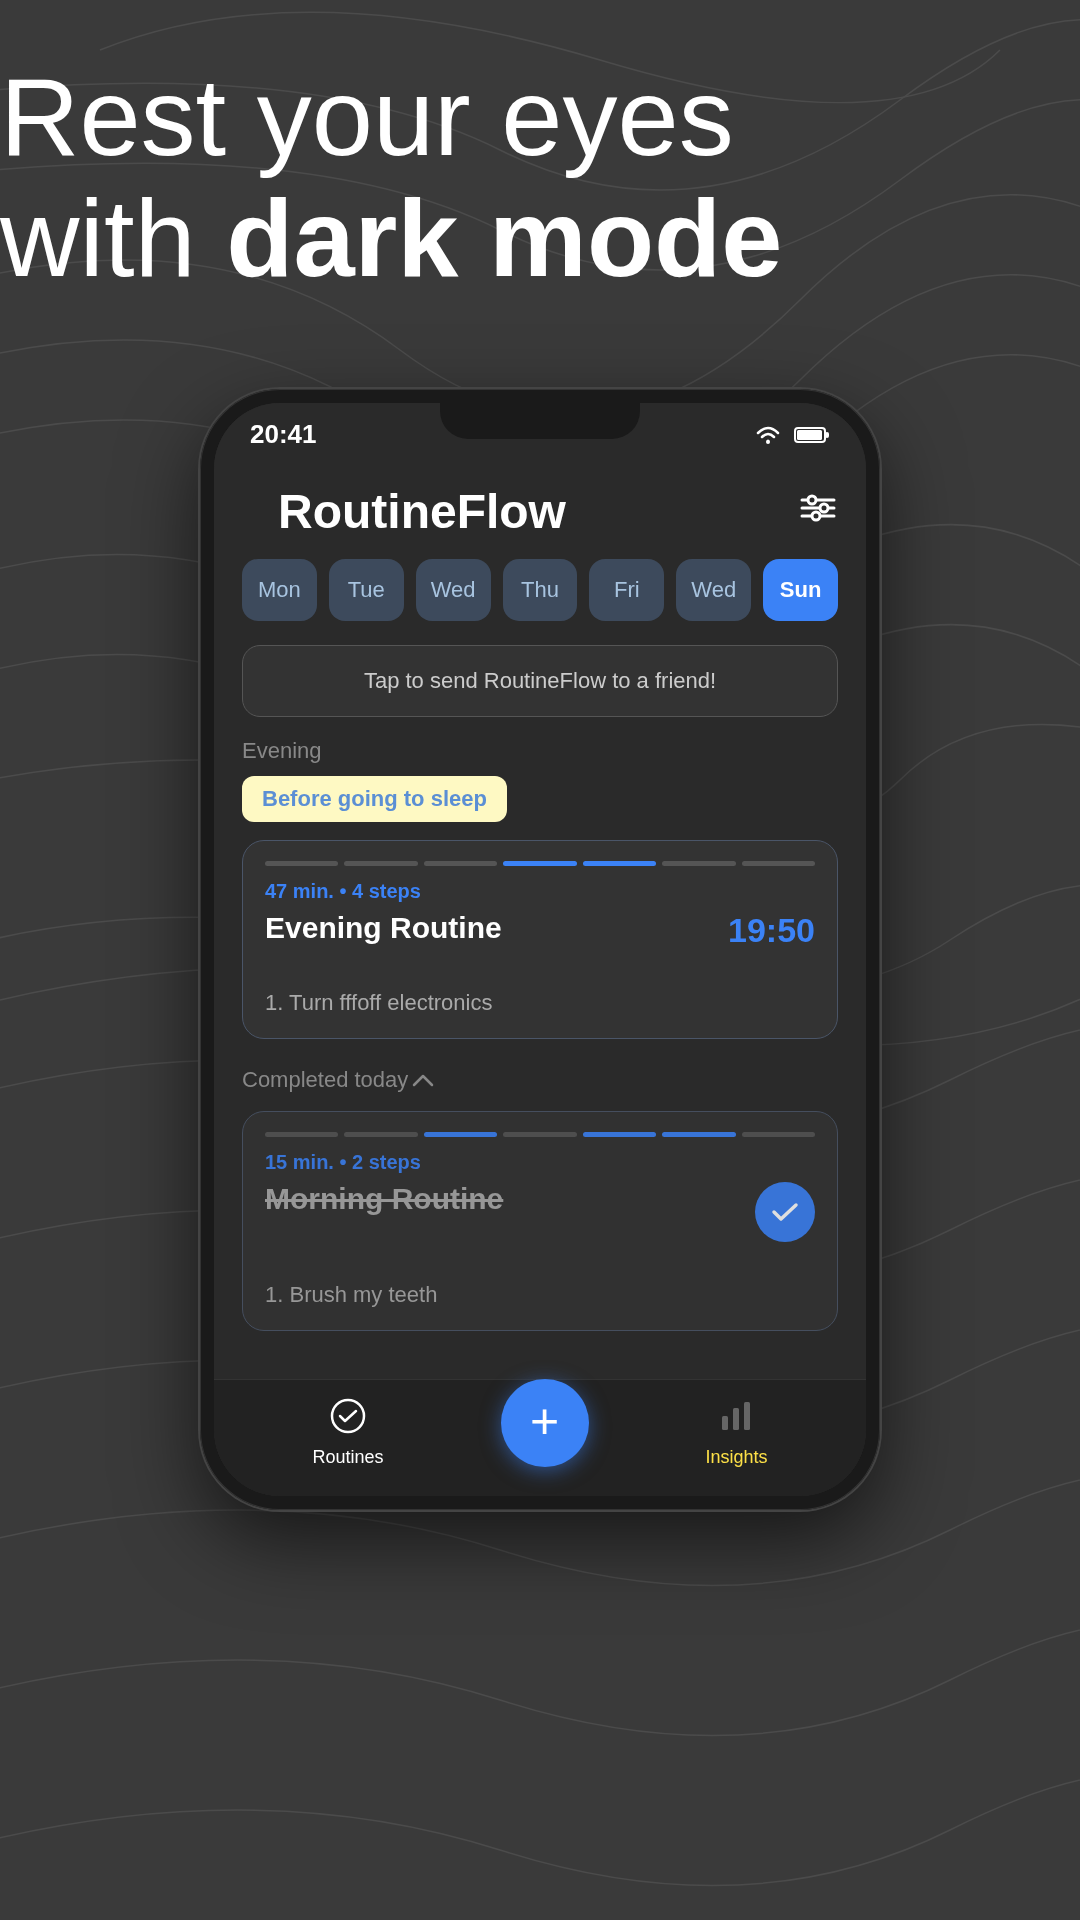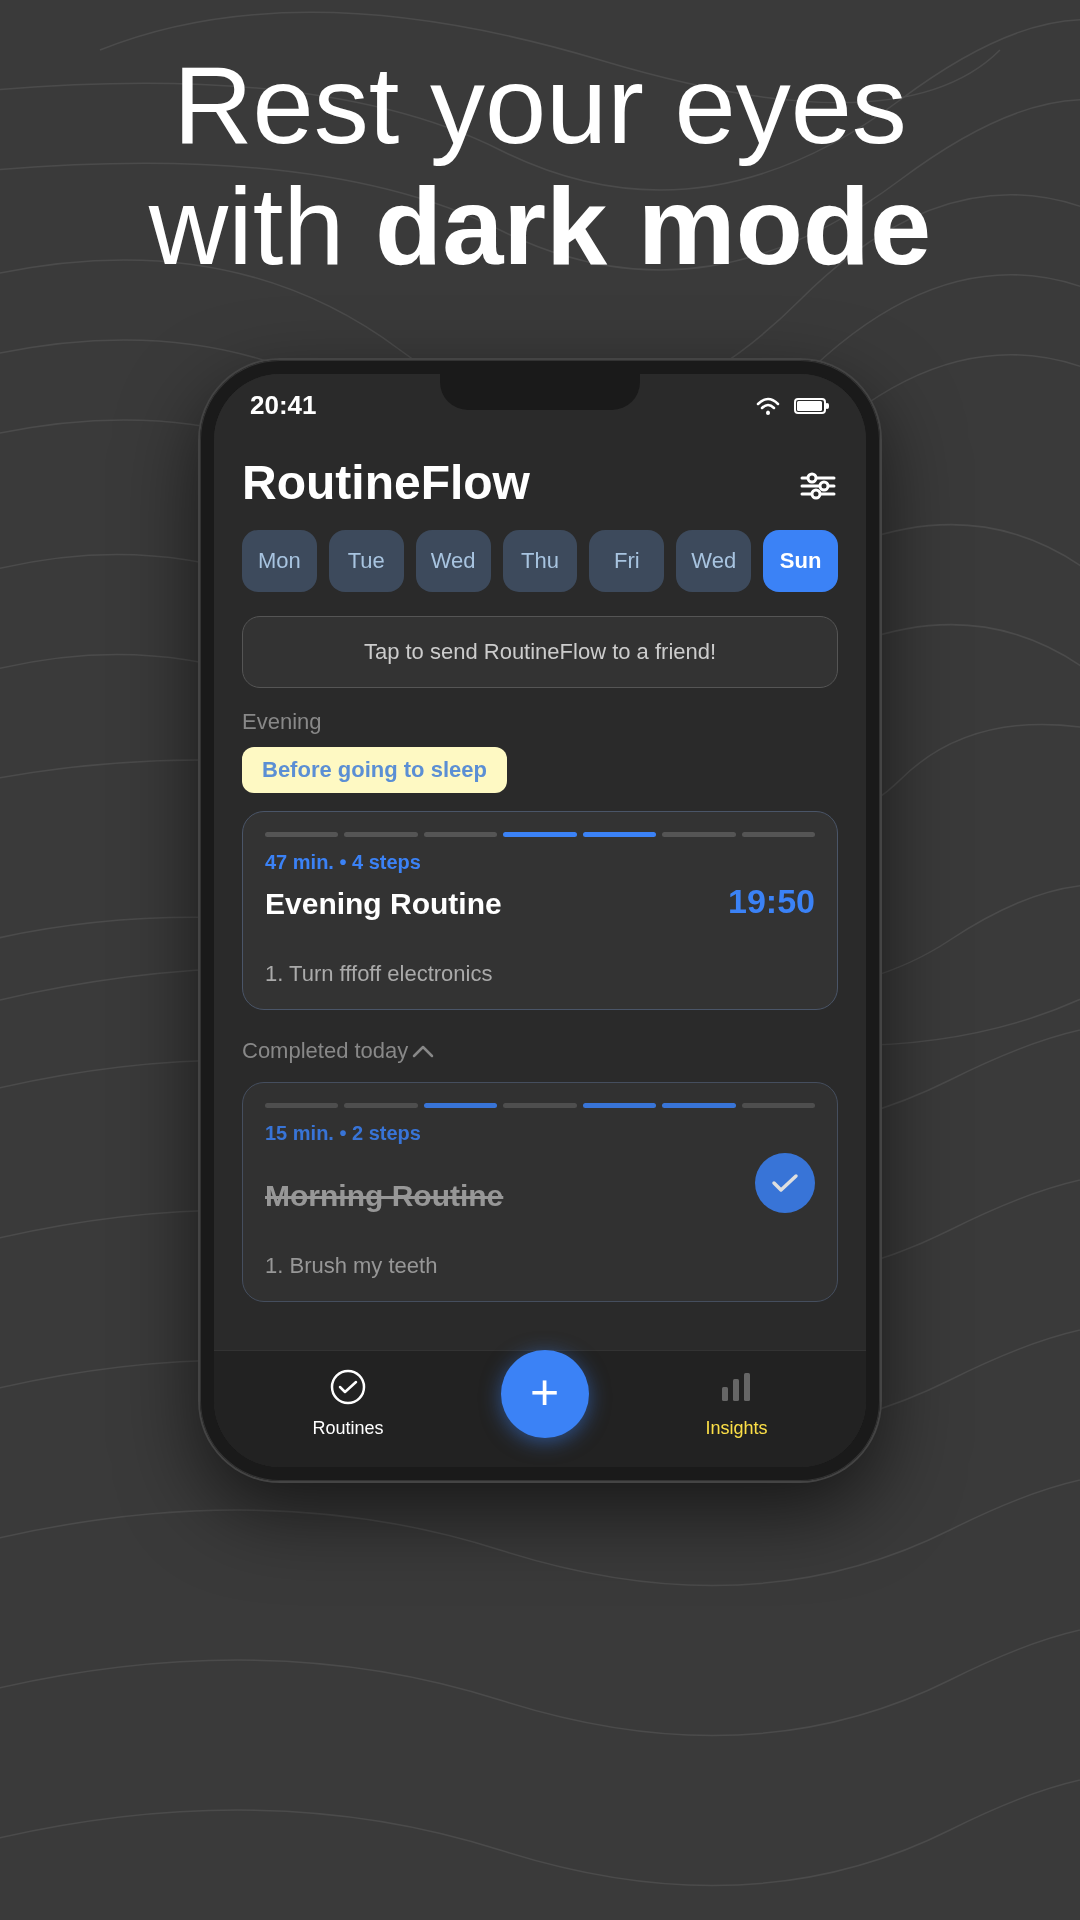--- a/index.html
+++ b/index.html
@@ -24,42 +24,41 @@
 
     .topo-bg svg {
       width: 100%;
       height: 100%;
       opacity: 0.15;
     }
 
     
     .hero-text {
       position: absolute;
-      top: 44px;
+      top: 56px;
       left: 0;
       right: 0;
-      text-align: center;
       color: white;
       z-index: 10;
     }
 
     .hero-text h1 {
       font-size: 110px;
       font-weight: 400;
       line-height: 1.1;
     }
 
     .hero-text h1 strong {
       font-weight: 800;
     }
 
     
     .phone-wrapper {
       position: absolute;
-      top: 360px;
+      top: 389px;
       left: 50%;
       transform: translateX(-50%);
       width: 680px;
       z-index: 20;
     }
 
     .phone-outer {
       background: #1a1a1a;
       border-radius: 80px;
       padding: 14px;
@@ -114,22 +113,23 @@
     .app-content {
       background: #2a2a2a;
       padding: 0 28px 20px;
       padding-top: 10px;
     }
 
     
     .app-header {
       display: flex;
       justify-content: space-between;
-      align-items: flex-end;
+      align-items: center;
       padding: 16px 0 20px;
+      margin-left: 36px;
     }
 
     .app-title {
       font-size: 48px;
       font-weight: 800;
       color: white;
     }
 
     .settings-icon {
       color: white;
@@ -229,21 +229,21 @@
     .card-meta {
       font-size: 20px;
       color: #3b82f6;
       font-weight: 600;
       margin-bottom: 8px;
     }
 
     .card-title-row {
       display: flex;
       justify-content: space-between;
-      align-items: flex-end;
+      align-items: flex-start;
       margin-bottom: 12px;
       gap: 36px;
     }
 
     .card-title {
       font-size: 30px;
       font-weight: 700;
       color: white;
     }
 

